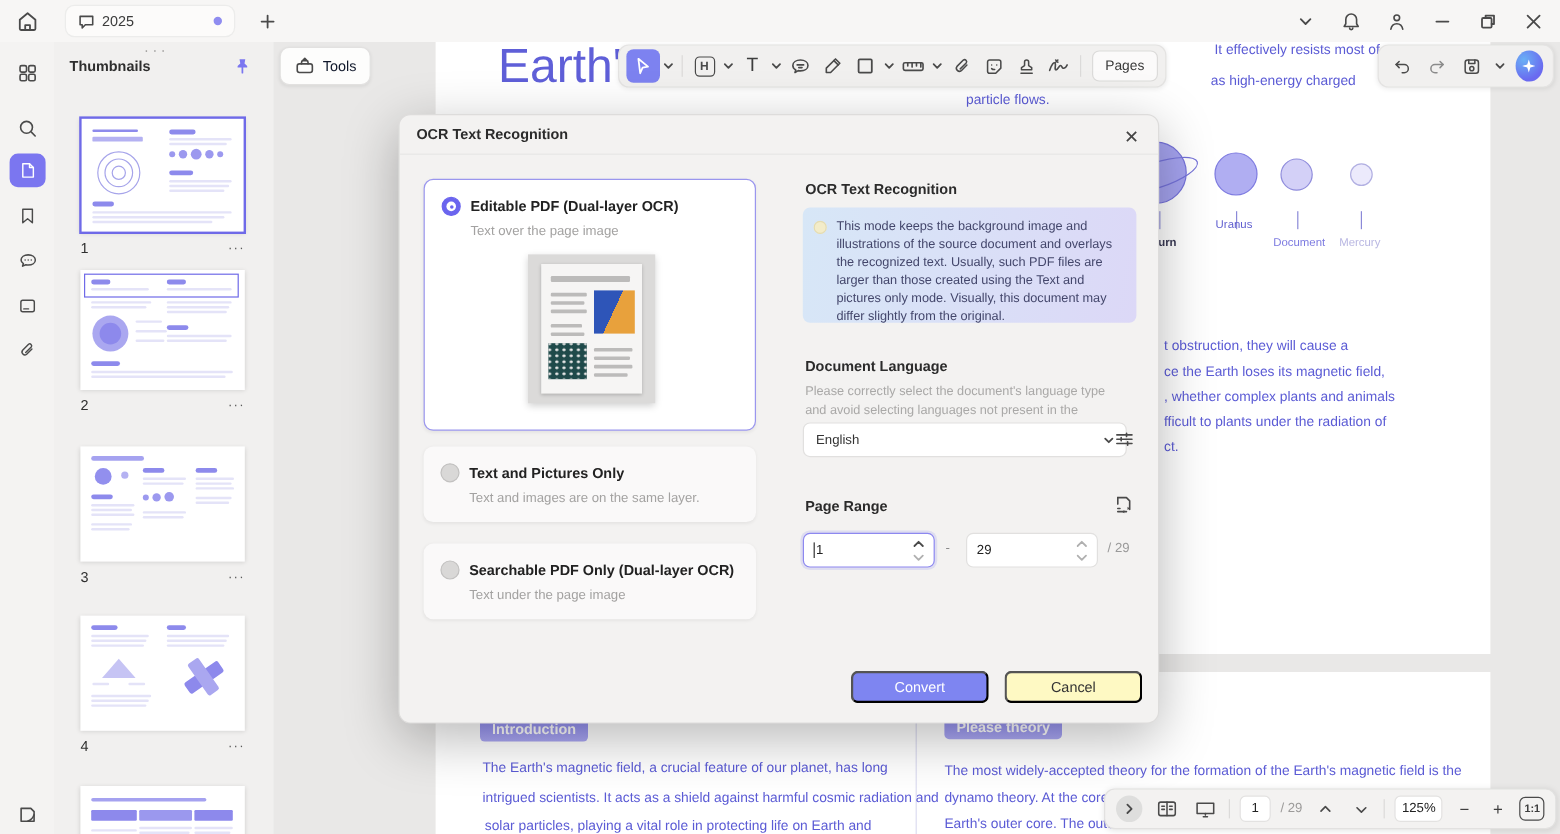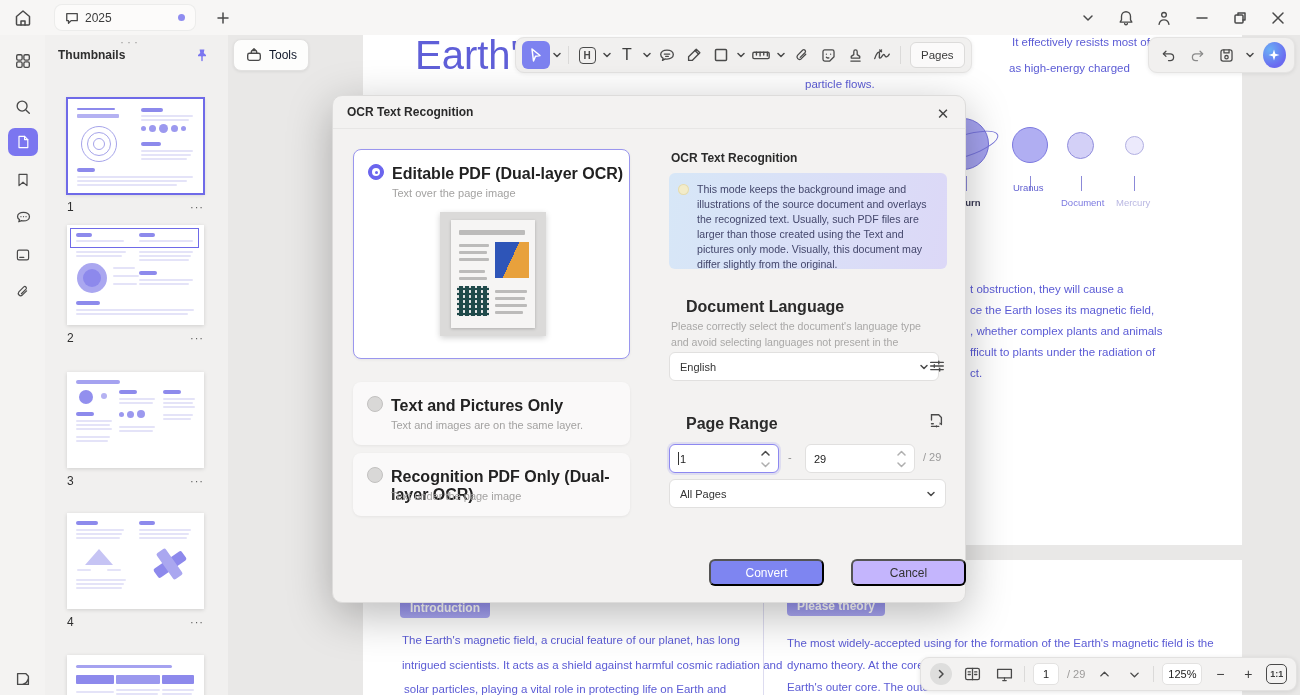--- a/index.html
+++ b/index.html
@@ -78,43 +78,43 @@
 .dialog{position:absolute;left:332px;top:95px;width:634px;height:508px;background:#f3f2f1;border:1px solid #dddcdb;border-radius:10px;box-shadow:0 12px 45px rgba(0,0,0,.28);z-index:10}
 .dlg-title{position:absolute;left:14px;top:9px;font-size:12px;font-weight:bold;color:#2b2b2b}
 .dlg-close{position:absolute;right:10px;top:6px;width:24px;height:24px;font-size:15px;color:#444}
 .dlg-sep{position:absolute;left:0;top:32px;width:100%;height:1px;background:#e7e6e5}
 .opt-card{position:absolute;left:20px;width:277px;border-radius:8px;background:#faf9f9;box-shadow:0 1px 3px rgba(0,0,0,.06);cursor:pointer}
 .opt-card.selected{background:#fff;border:1px solid #9a96ee}
 .radio{position:absolute;left:14px;top:14px;width:16px;height:16px;border-radius:50%;background:#d9d8d7;border:1px solid #c2c1c0}
 .radio.on{background:#6b65ee;border:1px solid #6b65ee}
 .radio.on::after{content:"";position:absolute;left:3px;top:3px;width:8px;height:8px;border-radius:50%;background:#fff}
 .radio.on::before{content:"";position:absolute;left:5.5px;top:5.5px;width:3px;height:3px;border-radius:50%;background:#6b65ee;z-index:1}
-.opt-title{position:absolute;left:38px;top:15px;font-size:16px;font-weight:bold;color:#222}
+.opt-title{position:absolute;left:38px;top:15px;font-size:12px;font-weight:bold;color:#222}
 .opt-sub{position:absolute;left:38px;top:37px;font-size:11px;color:#a3a2a1}
 .preview{position:absolute;left:86px;top:62px;width:106px;height:124px;background:#dbdad9;box-shadow:0 2px 6px rgba(0,0,0,.18)}
 .pv-page{position:absolute;left:11px;top:8px;width:84px;height:108px;background:#f6f5f4;box-shadow:0 1px 3px rgba(0,0,0,.2)}
 .pv-bar{position:absolute;background:#bcbbba;height:3px;border-radius:1px}
 .pv-photo{position:absolute;left:44px;top:22px;width:34px;height:36px;background:linear-gradient(115deg,#2e55b8 48%,#e8a13c 48%)}
 .pv-keypad{position:absolute;left:6px;top:66px;width:32px;height:30px;background:#1f4a4a;background-image:radial-gradient(circle,#e8e8e8 1.1px,transparent 1.4px);background-size:6px 5px;background-position:4px 8px}
 .dlg-right{position:absolute;left:336px;top:0;width:278px;height:100%}
 .dr-heading{position:absolute;left:2px;top:55px;font-size:12px;font-weight:bold;color:#2b2b2b}
 .info-box{position:absolute;left:0;top:77px;width:278px;height:96px;border-radius:6px;background:linear-gradient(100deg,#d7e7f7,#dcd8f7);padding:9px 10px 0 28px;font-size:10.6px;line-height:1.42;color:#43466b}
 .bulb{position:absolute;left:9px;top:11px;width:11px;height:11px;border-radius:50%;background:#f3ecc9;box-shadow:0 0 0 1px #e3dbb2 inset}
-.dr-label{position:absolute;left:17px;font-size:16px;font-weight:bold;color:#2b2b2b}
+.dr-label{position:absolute;left:2px;font-size:12px;font-weight:bold;color:#2b2b2b}
 .dr-hint{position:absolute;left:2px;top:223px;width:270px;font-size:10.6px;line-height:1.5;color:#a9a8a7}
 .select{position:absolute;height:29px;background:#fff;border:1px solid #e1e0df;border-radius:6px;display:flex;align-items:center;padding:0 10px;font-size:11px;color:#333;cursor:pointer}
 .select .sel-chev{position:absolute;right:9px}
 .num-input{position:absolute;top:348px;height:29px;background:#fff;border:1px solid #e1e0df;border-radius:6px;display:flex;align-items:center;padding:0 8px;font-size:11px;color:#222}
 .num-input.focused{border:1.5px solid #8d88f0;box-shadow:0 0 0 2px rgba(130,125,240,.18)}
 .caret{display:inline-block;width:1px;height:13px;background:#333;margin-right:1px}
 .stepper{position:absolute;right:7px;top:4px;display:flex;flex-direction:column;gap:2px}
 .stepper .btn{width:12px;height:9px}
 .dlg-btn{position:absolute;top:463px;width:115px;height:27px;border-radius:6px;font-size:12px}
 .convert{left:376px;background:#7e85f1;color:#fff}
-.cancel{left:518px;background:#c4b5fd;color:#333}
+.cancel{left:504px;background:#fef9c3;color:#333}
 
 
 .statusbar{position:absolute;left:920px;top:657px;height:34px;background:#f3f2f1;border:1px solid #e2e1e0;border-radius:9px;box-shadow:0 1px 5px rgba(0,0,0,.1);display:flex;align-items:center;gap:8px;padding:0 9px;z-index:12}
 .sb-circle{width:22px;height:22px;border-radius:50%;background:#dededd}
 .sb-sep{width:1px;height:16px;background:#dbdad9}
 .sb-box{height:22px;min-width:26px;background:#fff;border:1px solid #e3e2e1;border-radius:5px;display:flex;align-items:center;justify-content:center;font-size:11px;color:#222;padding:0 4px}
 .sb-txt{font-size:11px;color:#9c9b9a}
 .sb-glyph{font-size:14px;color:#3e3e3e}
 .ratio-btn{height:20px;padding:0 3px;border:1.5px solid #4a4a4a;border-radius:5px;font-size:9px;font-weight:bold;color:#3e3e3e}
 </style>
@@ -400,21 +400,21 @@
   <span class="doc-line" style="left:970px;top:325px">, whether complex plants and animals</span>
   <span class="doc-line" style="left:970px;top:346px">fficult to plants under the radiation of</span>
   <span class="doc-line" style="left:970px;top:367px">ct.</span>
 
   <div class="col-divider"></div>
   <span class="badge" style="left:400px;top:598px">Introduction</span>
   <span class="sec-line" style="left:402px;top:659px">intrigued scientists. It acts as a shield against harmful cosmic radiation and</span>
   <span class="sec-line" style="left:402px;top:634px">The Earth's magnetic field, a crucial feature of our planet, has long</span>
   <span class="sec-line" style="left:404px;top:683px">solar particles, playing a vital role in protecting life on Earth and</span>
   <span class="badge" style="left:787px;top:596px">Please theory</span>
-  <span class="sec-line" style="left:787px;top:637px">The most widely-accepted using for the formation of the Earth's magnetic field is the</span>
+  <span class="sec-line" style="left:787px;top:637px">The most widely-accepted theory for the formation of the Earth's magnetic field is the</span>
   <span class="sec-line" style="left:787px;top:659px">dynamo theory. At the core of t</span>
   <span class="sec-line" style="left:787px;top:681px">Earth's outer core. The outer c</span>
 
   <button class="tools-btn">
     <svg class="ic" width="18" height="18" viewBox="0 0 20 20">
         <rect x="3" y="8" width="14" height="8" rx="2"></rect>
         <path d="M7 8V6.5A1.5 1.5 0 0 1 8.5 5h3A1.5 1.5 0 0 1 13 6.5V8M8 5l2-2 2 2"></path>
       </svg>
     <span class="tools-label">Tools</span>
   </button>
@@ -559,29 +559,29 @@
           <div class="pv-photo"></div>
           <div class="pv-keypad"></div>
           <div class="pv-bar" style="left:44px;top:70px;width:32px"></div>
           <div class="pv-bar" style="left:44px;top:77px;width:30px"></div>
           <div class="pv-bar" style="left:44px;top:84px;width:32px"></div>
           <div class="pv-bar" style="left:44px;top:91px;width:28px"></div>
         </div>
       </div>
     </div>
 
-    <div class="opt-card" style="top:286px;height:63px">
+    <div class="opt-card" style="top:276px;height:63px">
       <span class="radio"></span>
       <span class="opt-title">Text and Pictures Only</span>
       <span class="opt-sub">Text and images are on the same layer.</span>
     </div>
 
     <div class="opt-card" style="top:357px;height:63px">
       <span class="radio"></span>
-      <span class="opt-title">Recognition PDF Only (Dual-layer OCR)</span>
+      <span class="opt-title">Searchable PDF Only (Dual-layer OCR)</span>
       <span class="opt-sub">Text under the page image</span>
     </div>
 
     <div class="dlg-right">
       <div class="dr-heading">OCR Text Recognition</div>
       <div class="info-box">
         <span class="bulb"></span>
         <span>This mode keeps the background image and illustrations of the source document and overlays the recognized text. Usually, such PDF files are larger than those created using the Text and pictures only mode. Visually, this document may differ slightly from the original.</span>
       </div>
       <div class="dr-label" style="top:202px">Document Language</div>
@@ -634,26 +634,20 @@
             </button>
           <button class="btn">
               <svg class="ic" width="9" height="7" viewBox="0 0 9 7" style="stroke:#b0b0b0">
                 <path d="M1 2 4.5 5.5 8 2"></path>
               </svg>
             </button>
         </span>
       </div>
       <span style="position:absolute;left:254px;top:355px;color:#9a9a9a;font-size:11px">/ 29</span>
 
-      <div class="select" style="left:0;top:383px;width:277px">
-        <span>All Pages</span>
-        <svg class="ic sel-chev" width="10" height="10" viewBox="0 0 10 10">
-            <path d="M2 3.5 5 6.5 8 3.5"></path>
-          </svg>
-      </div>
     </div>
 
     <button class="dlg-btn convert">Convert</button>
     <button class="dlg-btn cancel">Cancel</button>
   </section>
 
   <footer class="statusbar">
     <button class="btn sb-circle">
         <svg class="ic" width="10" height="10" viewBox="0 0 10 10">
           <path d="M3.5 1.5 7 5 3.5 8.5"></path>

